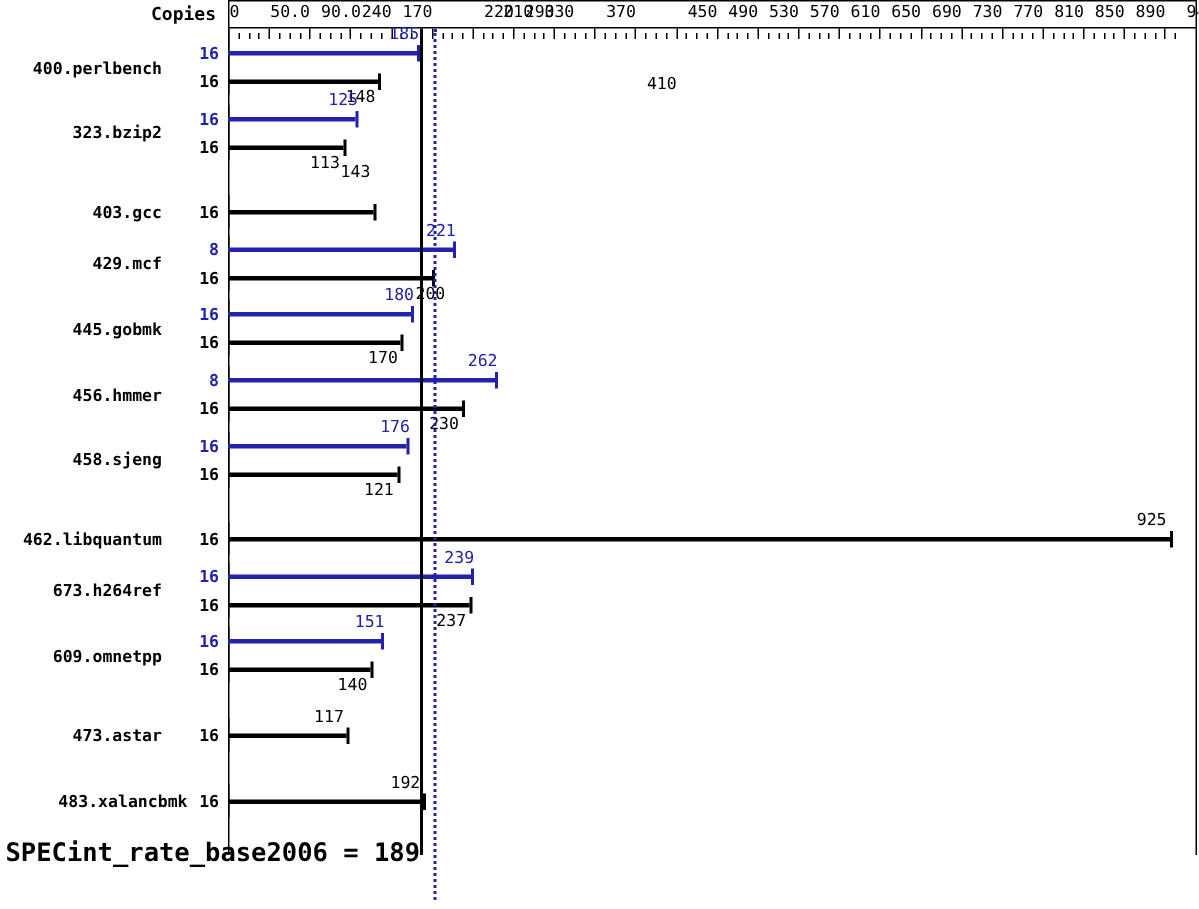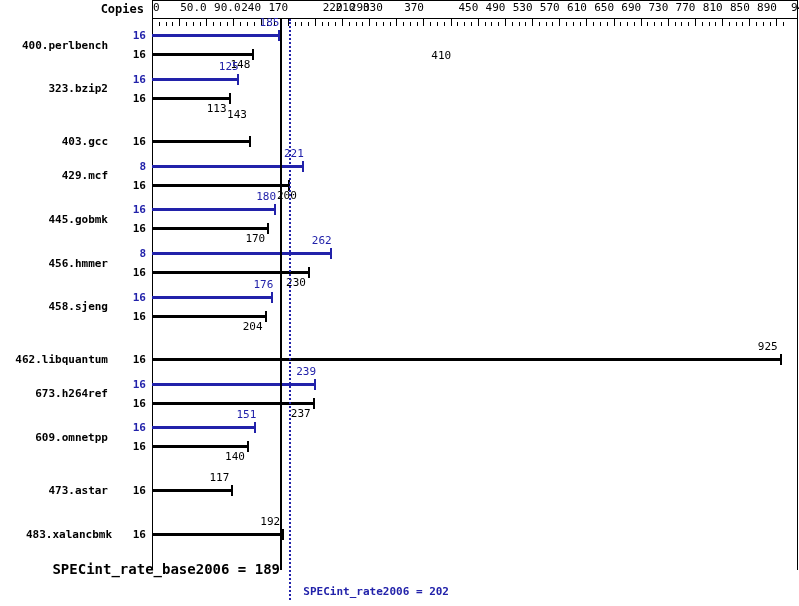--- a/index.html
+++ b/index.html
@@ -145,21 +145,21 @@
     border-left: 2px dotted #2222aa;
   }
 
   
   .footer-base {
     position: absolute;
     left: 0;
     top: 564px;
     width: 280px;
     text-align: right;
-    font-size: 14px;
+    font-size: 17px;
     font-weight: bold;
     line-height: 11px;
     color: #000000;
     white-space: nowrap;
   }
   .footer-peak {
     position: absolute;
     left: 0;
     top: 586px;
     width: 449px;
@@ -361,21 +361,21 @@
       <div class="bar-value base" style="left: 286.106px; top: 277px;">230</div>
       <div class="group-tick" style="left: 152px; top: 287.6px; height: 37px;"></div>
       <div class="bench-name" style="left: 0px; width: 108px; top: 301.1px;">458.sjeng</div>
       <div class="copies-val peak" style="left: 120px; top: 291.6px;">16</div>
       <div class="bar peak" style="left: 152px; top: 295.6px; width: 119.455px;"></div>
       <div class="bar-cap peak" style="left: 271.455px; top: 291.6px;"></div>
       <div class="bar-value peak" style="left: 253.455px; top: 278.6px;">176</div>
       <div class="copies-val base" style="left: 120px; top: 310.6px;">16</div>
       <div class="bar base" style="left: 152px; top: 314.6px; width: 112.668px;"></div>
       <div class="bar-cap base" style="left: 264.668px; top: 310.6px;"></div>
-      <div class="bar-value base" style="left: 242.668px; top: 320.6px;">204</div>
+      <div class="bar-value base" style="left: 242.668px; top: 320.6px;">121</div>
       <div class="group-tick" style="left: 152px; top: 348.2px; height: 22px;"></div>
       <div class="bench-name" style="left: 0px; width: 108px; top: 354.2px;">462.libquantum</div>
       <div class="copies-val base" style="left: 120px; top: 354.2px;">16</div>
       <div class="bar base" style="left: 152px; top: 358.2px; width: 627.819px;"></div>
       <div class="bar-cap base" style="left: 779.819px; top: 354.2px;"></div>
       <div class="bar-value base" style="left: 757.819px; top: 341.2px;">925</div>
       <div class="group-tick" style="left: 152px; top: 374.8px; height: 37px;"></div>
       <div class="bench-name" style="left: 0px; width: 108px; top: 388.3px;">673.h264ref</div>
       <div class="copies-val peak" style="left: 120px; top: 378.8px;">16</div>
       <div class="bar peak" style="left: 152px; top: 382.8px; width: 162.215px;"></div>
@@ -395,28 +395,27 @@
       <div class="bar base" style="left: 152px; top: 445.4px; width: 95.0213px;"></div>
       <div class="bar-cap base" style="left: 247.021px; top: 441.4px;"></div>
       <div class="bar-value base" style="left: 225.021px; top: 451.4px;">140</div>
       <div class="group-tick" style="left: 152px; top: 479px; height: 22px;"></div>
       <div class="bench-name" style="left: 0px; width: 108px; top: 485px;">473.astar</div>
       <div class="copies-val base" style="left: 120px; top: 485px;">16</div>
       <div class="bar base" style="left: 152px; top: 489px; width: 79.4106px;"></div>
       <div class="bar-cap base" style="left: 231.411px; top: 485px;"></div>
       <div class="bar-value base" style="left: 209.411px; top: 472px;">117</div>
       <div class="group-tick" style="left: 152px; top: 522.6px; height: 22px;"></div>
-      <div class="bench-name" style="left: 4px; width: 108px; top: 528.6px;">483.xalancbmk</div>
+      <div class="bench-name" style="left: 17px; width: 108px; top: 528.6px;">483.xalancbmk</div>
       <div class="copies-val base" style="left: 120px; top: 528.6px;">16</div>
       <div class="bar base" style="left: 152px; top: 532.6px; width: 130.315px;"></div>
       <div class="bar-cap base" style="left: 282.315px; top: 528.6px;"></div>
       <div class="bar-value base" style="left: 260.315px; top: 515.6px;">192</div>
     </div>
 
   <div id="ref-layer">
       <div class="ref-base" style="left: 280.279px;"></div>
       <div class="ref-peak" style="left: 289.102px;"></div>
     </div>
 
   <div class="footer-base">SPECint_rate_base2006 = 189</div>
-  <div class="footer-peak">SPECint_rate2006 = 202</div>
 
 </div>
 
 </body></html>

